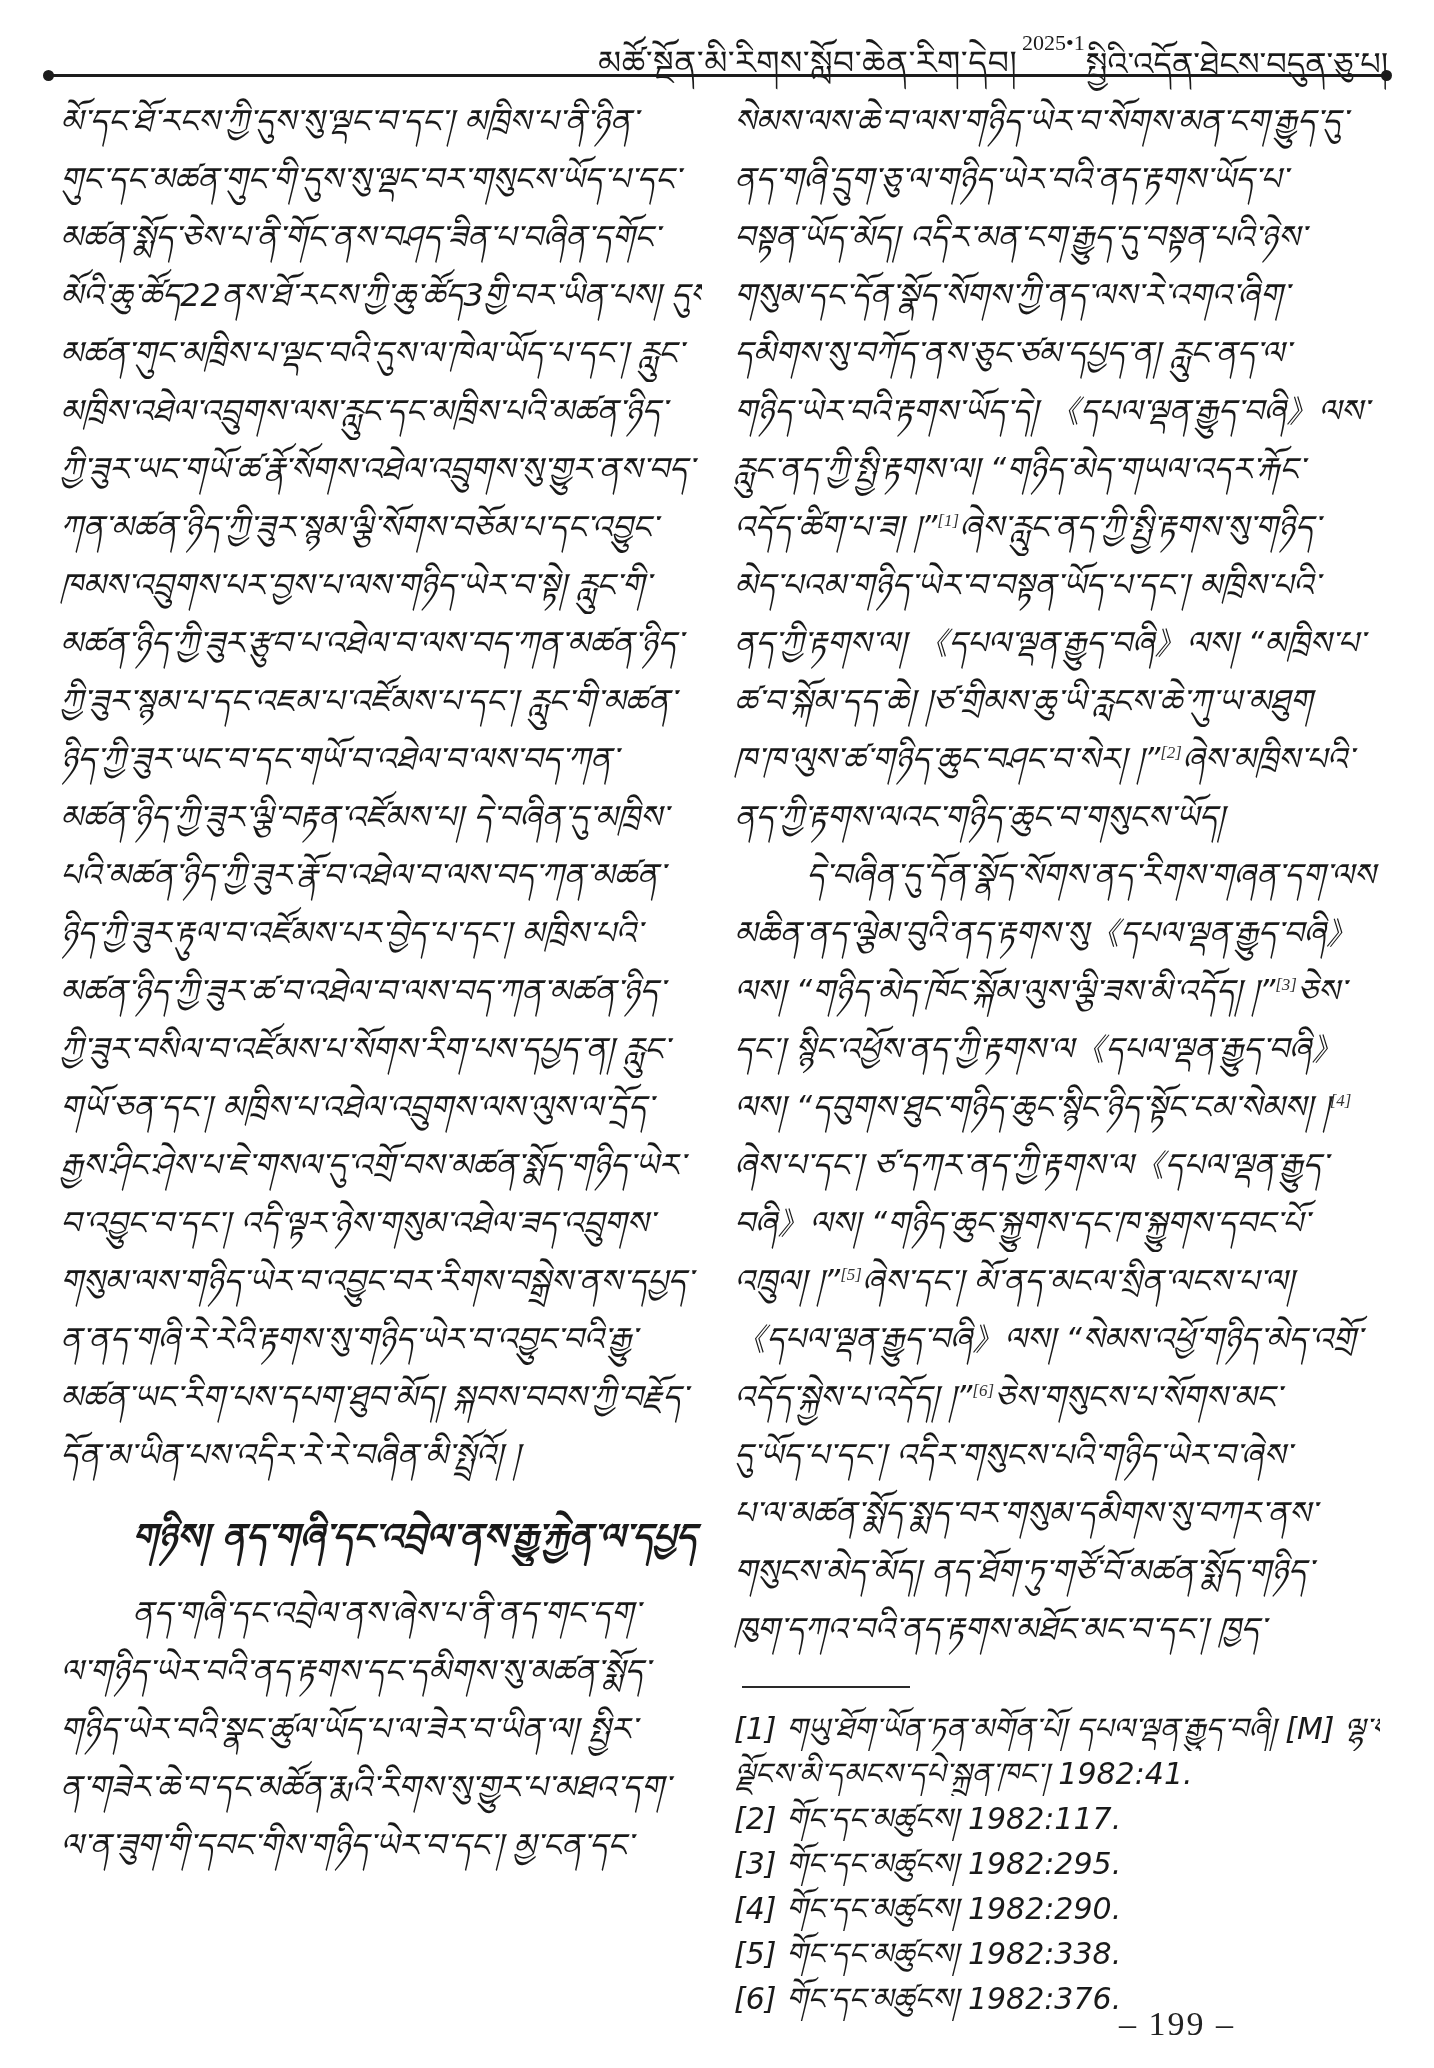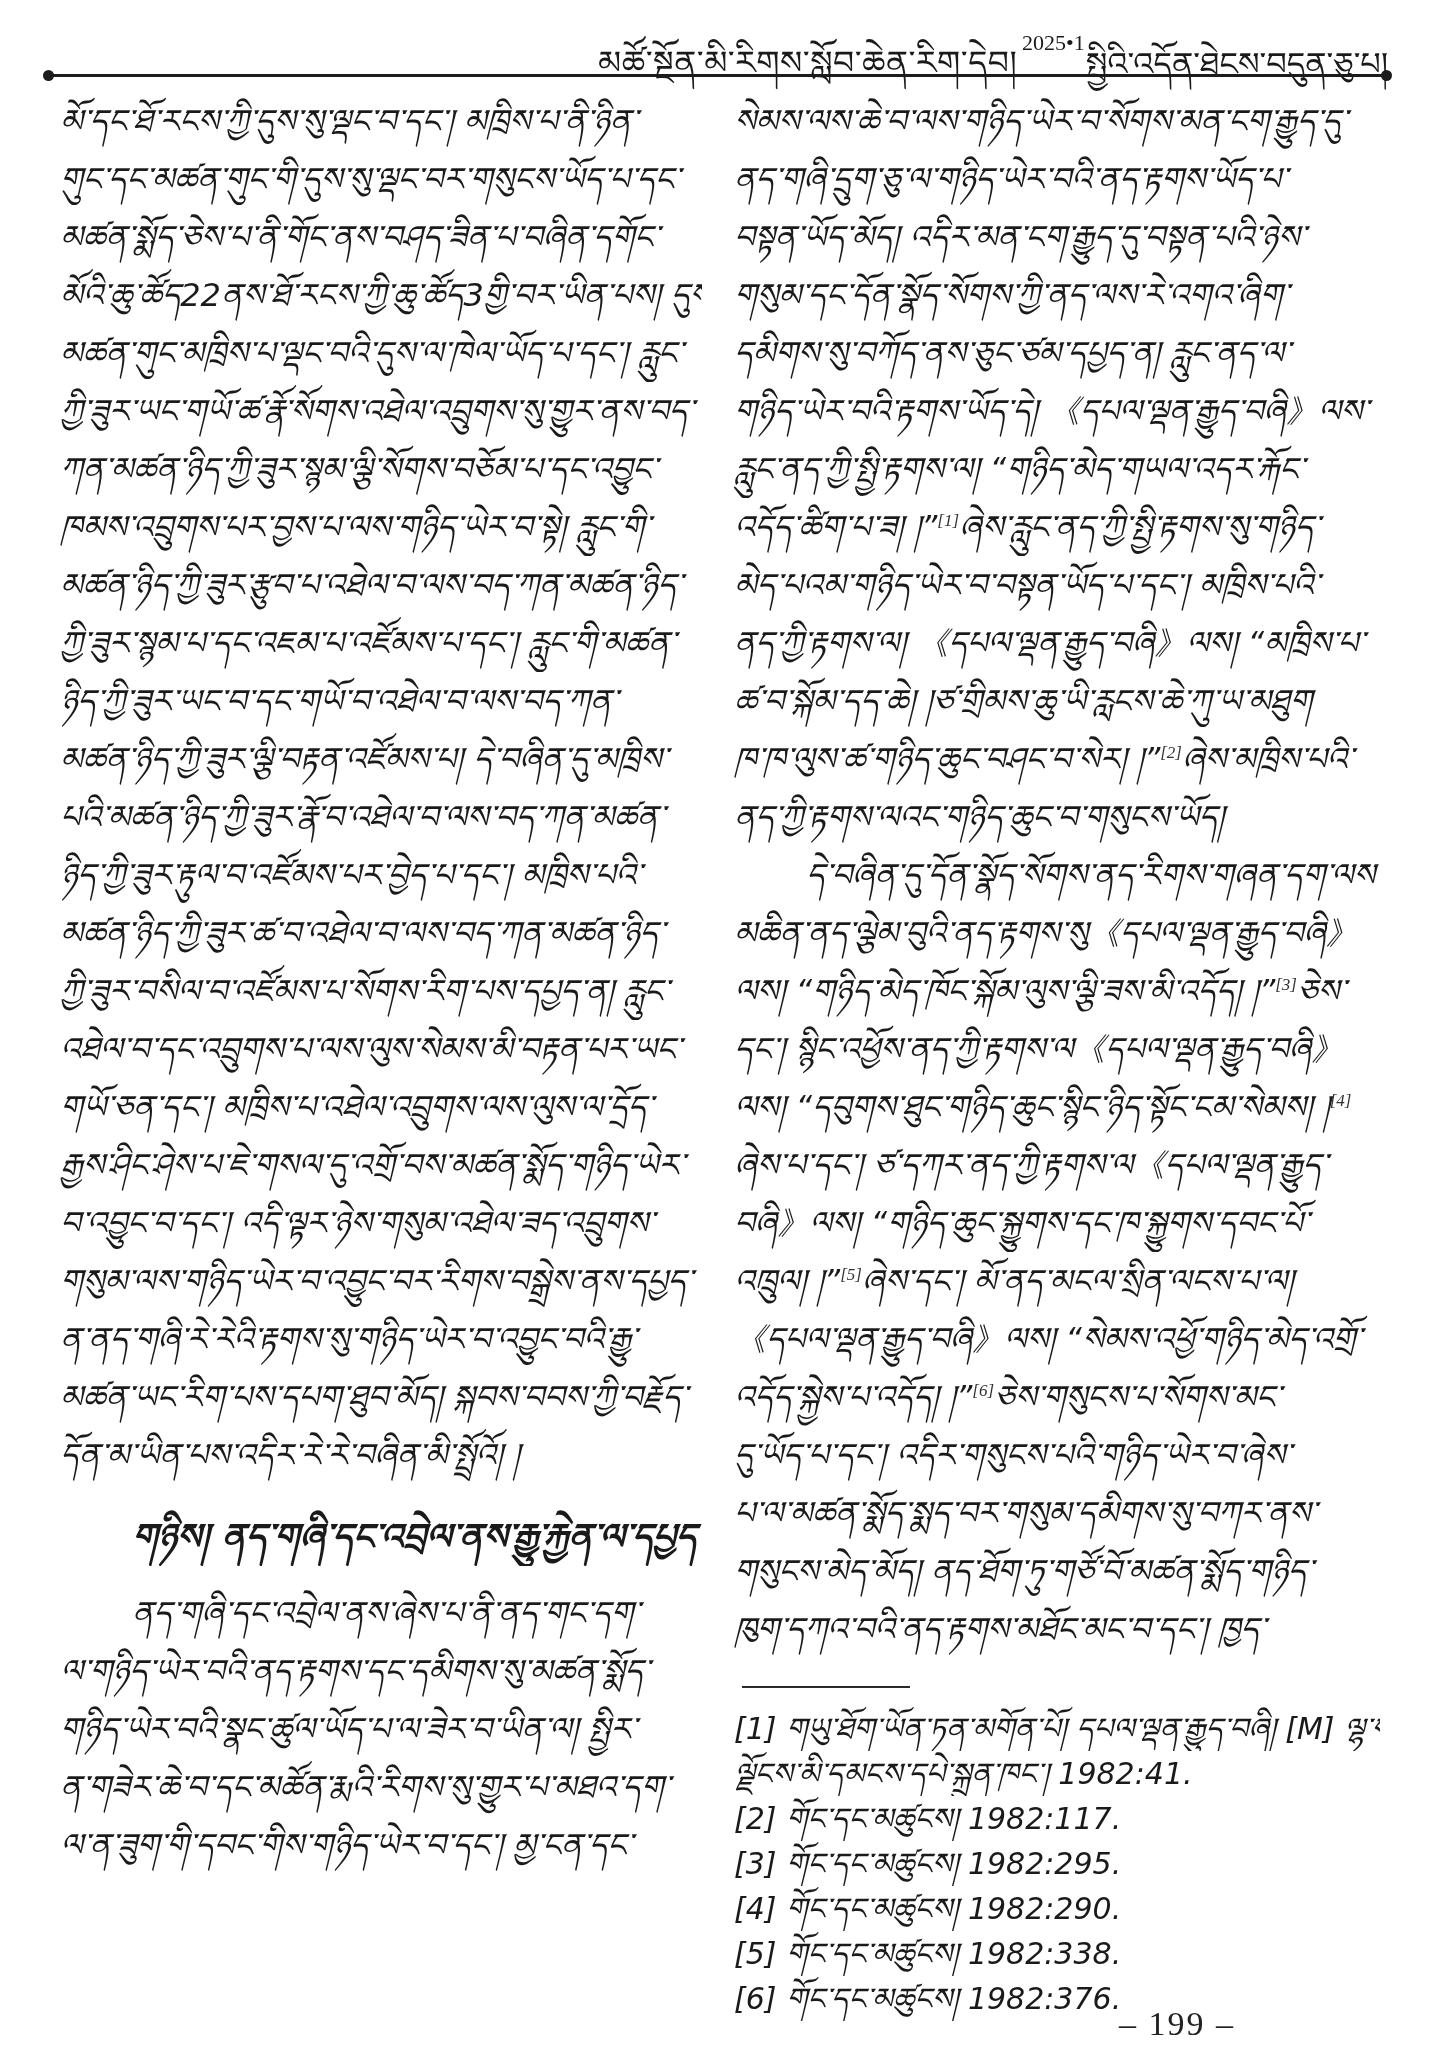--- a/index.html
+++ b/index.html
@@ -55,32 +55,32 @@
     <div class="header-rule"></div>
   </div>
 
   <div class="col col-left">
     <div class="para">
         <div class="line">མོ་དང་ཐོ་རངས་ཀྱི་དུས་སུ་ལྡང་བ་དང་། མཁྲིས་པ་ནི་ཉིན་</div>
         <div class="line">གུང་དང་མཚན་གུང་གི་དུས་སུ་ལྡང་བར་གསུངས་ཡོད་པ་དང་</div>
         <div class="line">མཚན་སྨོད་ཅེས་པ་ནི་གོང་ནས་བཤད་ཟིན་པ་བཞིན་དགོང་</div>
         <div class="line">མོའི་ཆུ་ཚོད22ནས་ཐོ་རངས་ཀྱི་ཆུ་ཚོད3གྱི་བར་ཡིན་པས། དུས་</div>
         <div class="line">མཚན་གུང་མཁྲིས་པ་ལྡང་བའི་དུས་ལ་ཁེལ་ཡོད་པ་དང་། རླུང་</div>
+        <div class="line">མཁྲིས་འཐེལ་འབྲུགས་ལས་རླུང་དང་མཁྲིས་པའི་མཚན་ཉིད་</div>
         <div class="line">ཀྱི་ཟུར་ཡང་གཡོ་ཚ་རྣོ་སོགས་འཐེལ་འབྲུགས་སུ་གྱུར་ནས་བད་</div>
         <div class="line">ཀན་མཚན་ཉིད་ཀྱི་ཟུར་སྙམ་ལྕི་སོགས་བཅོམ་པ་དང་འབྱུང་</div>
         <div class="line">ཁམས་འབྲུགས་པར་བྱས་པ་ལས་གཉིད་ཡེར་བ་སྟེ། རླུང་གི་</div>
         <div class="line">མཚན་ཉིད་ཀྱི་ཟུར་རྩུབ་པ་འཐེལ་བ་ལས་བད་ཀན་མཚན་ཉིད་</div>
         <div class="line">ཀྱི་ཟུར་སྙམ་པ་དང་འཇམ་པ་འཛོམས་པ་དང་། རླུང་གི་མཚན་</div>
         <div class="line">ཉིད་ཀྱི་ཟུར་ཡང་བ་དང་གཡོ་བ་འཐེལ་བ་ལས་བད་ཀན་</div>
         <div class="line">མཚན་ཉིད་ཀྱི་ཟུར་ལྕི་བརྟན་འཛོམས་པ། དེ་བཞིན་དུ་མཁྲིས་</div>
         <div class="line">པའི་མཚན་ཉིད་ཀྱི་ཟུར་རྣོ་བ་འཐེལ་བ་ལས་བད་ཀན་མཚན་</div>
         <div class="line">ཉིད་ཀྱི་ཟུར་རྟུལ་བ་འཛོམས་པར་བྱེད་པ་དང་། མཁྲིས་པའི་</div>
         <div class="line">མཚན་ཉིད་ཀྱི་ཟུར་ཚ་བ་འཐེལ་བ་ལས་བད་ཀན་མཚན་ཉིད་</div>
         <div class="line">ཀྱི་ཟུར་བསིལ་བ་འཛོམས་པ་སོགས་རིག་པས་དཔྱད་ན། རླུང་</div>
-        <div class="line">འཐེལ་བ་དང་འབྲུགས་པ་ལས་ལུས་སེམས་མི་བརྟན་པར་ཡང་</div>
         <div class="line">གཡོ་ཅན་དང་། མཁྲིས་པ་འཐེལ་འབྲུགས་ལས་ལུས་ལ་དྲོད་</div>
         <div class="line">རྒྱས་ཤིང་ཤེས་པ་ཇེ་གསལ་དུ་འགྲོ་བས་མཚན་སྨོད་གཉིད་ཡེར་</div>
         <div class="line">བ་འབྱུང་བ་དང་། འདི་ལྟར་ཉེས་གསུམ་འཐེལ་ཟད་འབྲུགས་</div>
         <div class="line">གསུམ་ལས་གཉིད་ཡེར་བ་འབྱུང་བར་རིགས་བསྒྲེས་ནས་དཔྱད་</div>
         <div class="line">ན་ནད་གཞི་རེ་རེའི་རྟགས་སུ་གཉིད་ཡེར་བ་འབྱུང་བའི་རྒྱུ་</div>
         <div class="line">མཚན་ཡང་རིག་པས་དཔག་ཐུབ་མོད། སྐབས་བབས་ཀྱི་བརྗོད་</div>
         <div class="line">དོན་མ་ཡིན་པས་འདིར་རེ་རེ་བཞིན་མི་སྤྲོའོ། །</div>
       </div>
     <div class="section-heading">གཉིས། ནད་གཞི་དང་འབྲེལ་ནས་རྒྱུ་རྐྱེན་ལ་དཔྱད་པ།</div>
     <div class="para">

